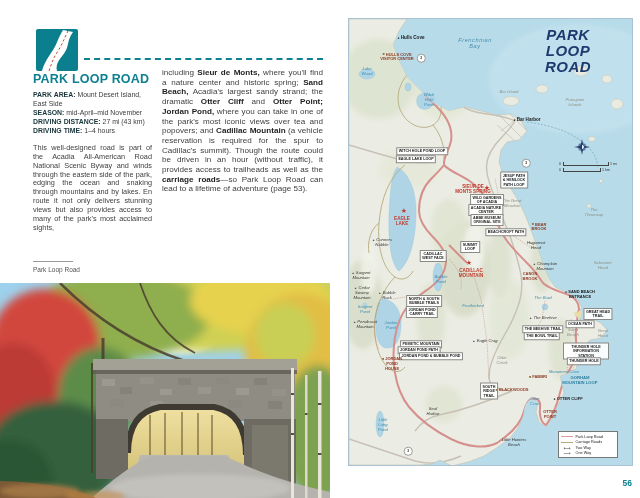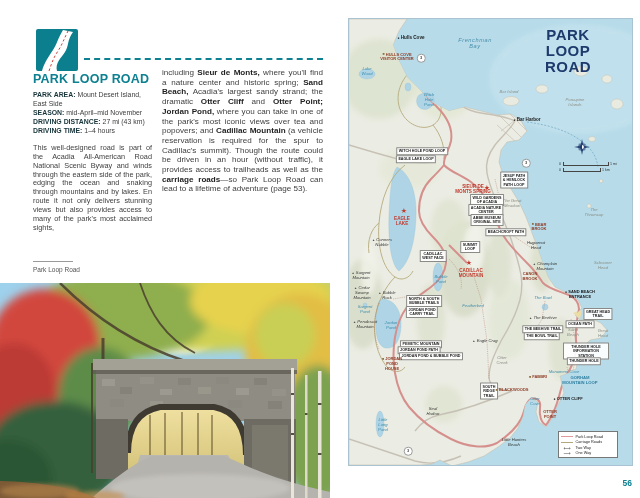--- a/index.html
+++ b/index.html
@@ -27,21 +27,21 @@
   .body2 strong{color:#1f1f1f;}
 
   
   .photo{position:absolute;left:0;top:283px;width:330px;height:215px;margin:0;overflow:hidden;}
 
   
   .map{position:absolute;left:348px;top:18px;width:283px;height:446px;border:1px solid #a9c3d2;
     overflow:hidden;background:#b7dbe9;}
   .map svg.map-base{position:absolute;left:0;top:0;}
   .map-title{position:absolute;left:219px;top:32px;transform:translate(-50%,-50%);font-size:15px;
-    font-weight:bold;color:#1e3a6d;text-align:center;line-height:1.08;white-space:pre-line;letter-spacing:.5px;}
+    font-weight:bold;color:#1e3a6d;text-align:center;line-height:1.08;white-space:pre-line;letter-spacing:.5px;font-style:italic;}
   .compass{position:absolute;left:225px;top:120px;}
   .scalebar{position:absolute;left:210px;top:143px;width:70px;font-size:3.6px;color:#333;}
   .srow{display:flex;align-items:flex-end;gap:1.5px;margin-bottom:2px;}
   .sbar{height:3px;border-left:.6px solid #444;border-right:.6px solid #444;border-bottom:1px solid #444;}
   .sbar-mi{width:44px;}
   .sbar-km{width:36px;}
   .legend{position:absolute;left:209px;top:412px;width:54px;background:#fff;border:.7px solid #777;
     padding:2px 2px 1px 2px;}
   .lg-row{display:flex;align-items:center;gap:2.5px;height:5.5px;}
   .lg-line{width:12px;flex:none;}

